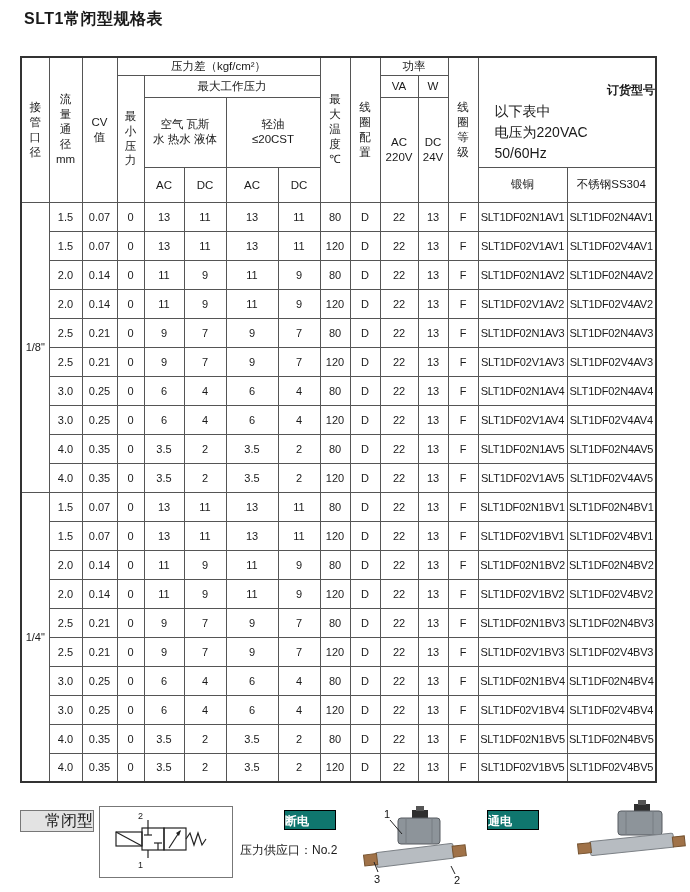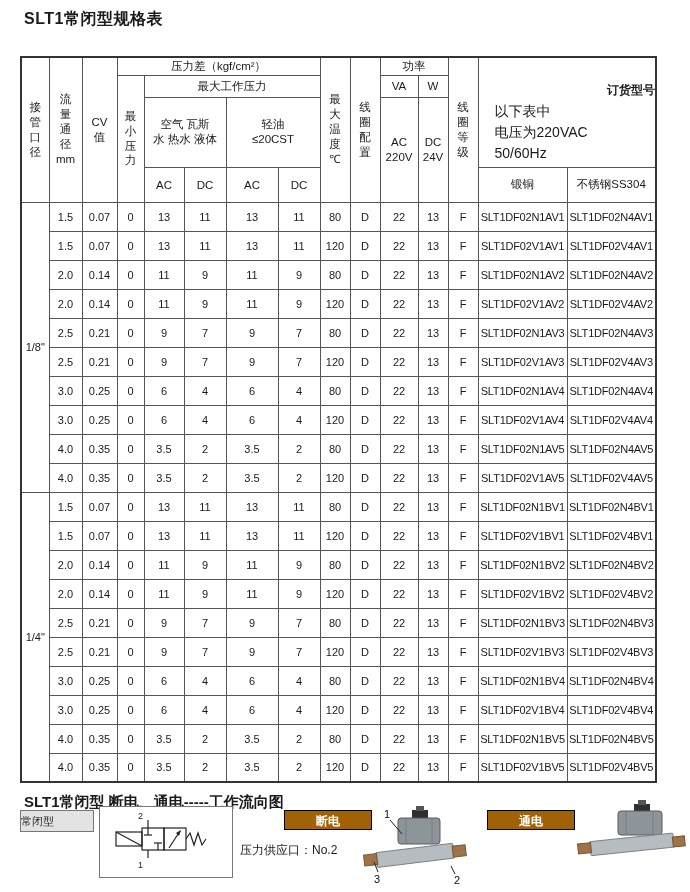--- a/index.html
+++ b/index.html
@@ -24,25 +24,25 @@
 
   .wm { position:absolute; font-weight:bold; color:rgba(175,195,240,0.14);
         -webkit-text-stroke:2px rgba(72,106,205,0.65); pointer-events:none; z-index:5; white-space:nowrap; }
   .wm-top { left:118px; top:110px; font-size:80px; letter-spacing:8px; }
   .wm-bottom { left:20px; top:634px; font-size:112px; letter-spacing:6px; }
 
   .flow-title { font-size:15px; font-weight:bold; margin:10px 0 0 24px; }
 
   .flow { position:absolute; left:0; top:800px; width:690px; height:92px; }
   .type-box { position:absolute; left:20px; top:10px; width:74px; height:22px; border:1px solid #777;
-              background:#e3e3e3; font-size:11px; line-height:20px; text-align:left; }
+              background:#e3e3e3; font-size:16px; line-height:20px; text-align:right; }
   .schematic-box { position:absolute; left:99px; top:6px; width:134px; height:72px; border:1px solid #777; background:#fff; }
   .port-text { position:absolute; left:240px; top:42px; font-size:12px; }
-  .state-bar { position:absolute; width:88px; height:20px; background:#a16207; color:#fff; font-size:12px;
-               font-weight:bold; text-align:center; line-height:20px; border:1px solid #000; }
+  .state-bar { position:absolute; width:52px; height:20px; background:#0f766e; color:#fff; font-size:12px;
+               font-weight:bold; line-height:20px; border:1px solid #000; }
   .state-bar.off { left:284px; top:10px; }
   .state-bar.on  { left:487px; top:10px; }
   .valve-photo { position:absolute; }
   .photo-a { left:352px; top:4px; width:120px; height:82px; }
   .photo-b { left:556px; top:0px; width:130px; height:58px; }
   .brand { position:absolute; right:4px; bottom:4px; font-size:16px; font-weight:bold; letter-spacing:0.3px; }
 </style>
 </head>
 <body>
 
@@ -451,21 +451,20 @@
           <td>D</td>
           <td>22</td>
           <td>13</td>
           <td>F</td>
           <td class="model-cell">SLT1DF02V1BV5</td>
           <td class="model-cell">SLT1DF02V4BV5</td>
         </tr>
       </tbody>
   </table>
 
-  <h2 class="flow-title">SLT1常闭型 断电、通电-----工作流向图</h2>
 
   <div class="flow">
 
     <div class="type-box">常闭型</div>
 
     <div class="schematic-box">
       <svg width="132" height="70" viewBox="0 0 132 70">
         <g stroke="#222" fill="none" stroke-width="1.2">
           <rect x="16" y="25" width="26" height="14"></rect>
           <line x1="16" y1="25" x2="42" y2="39"></line>

